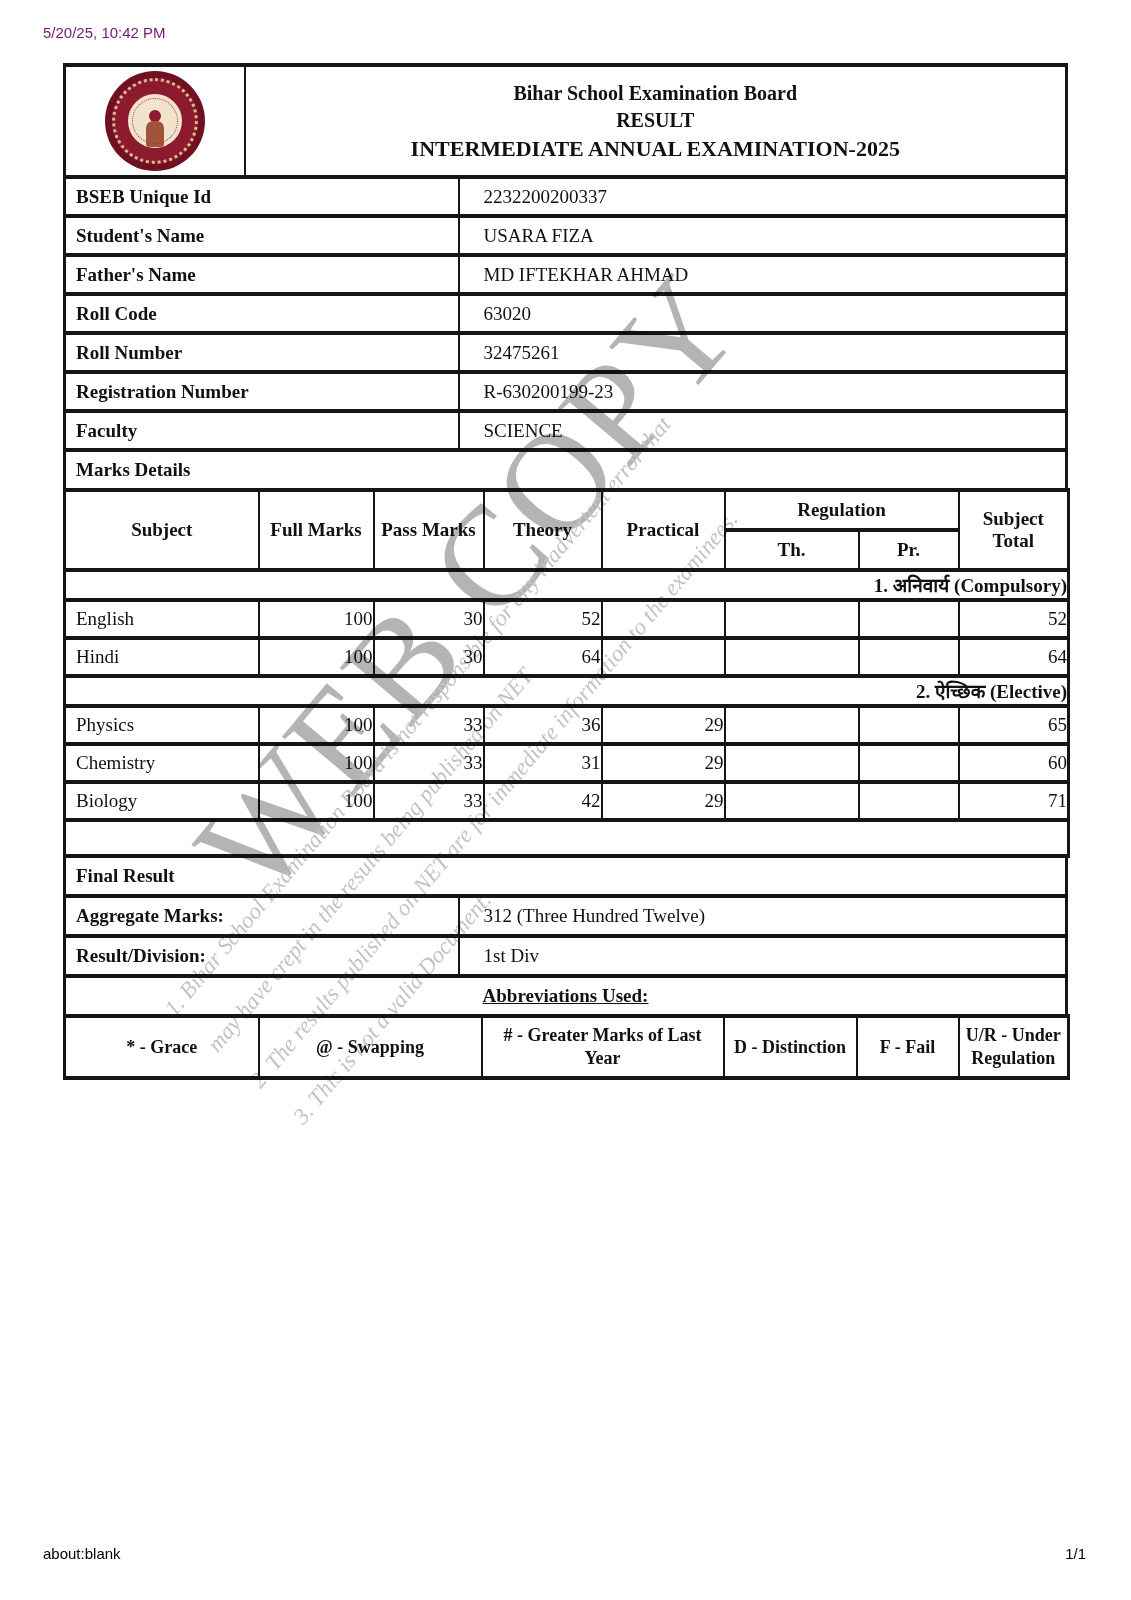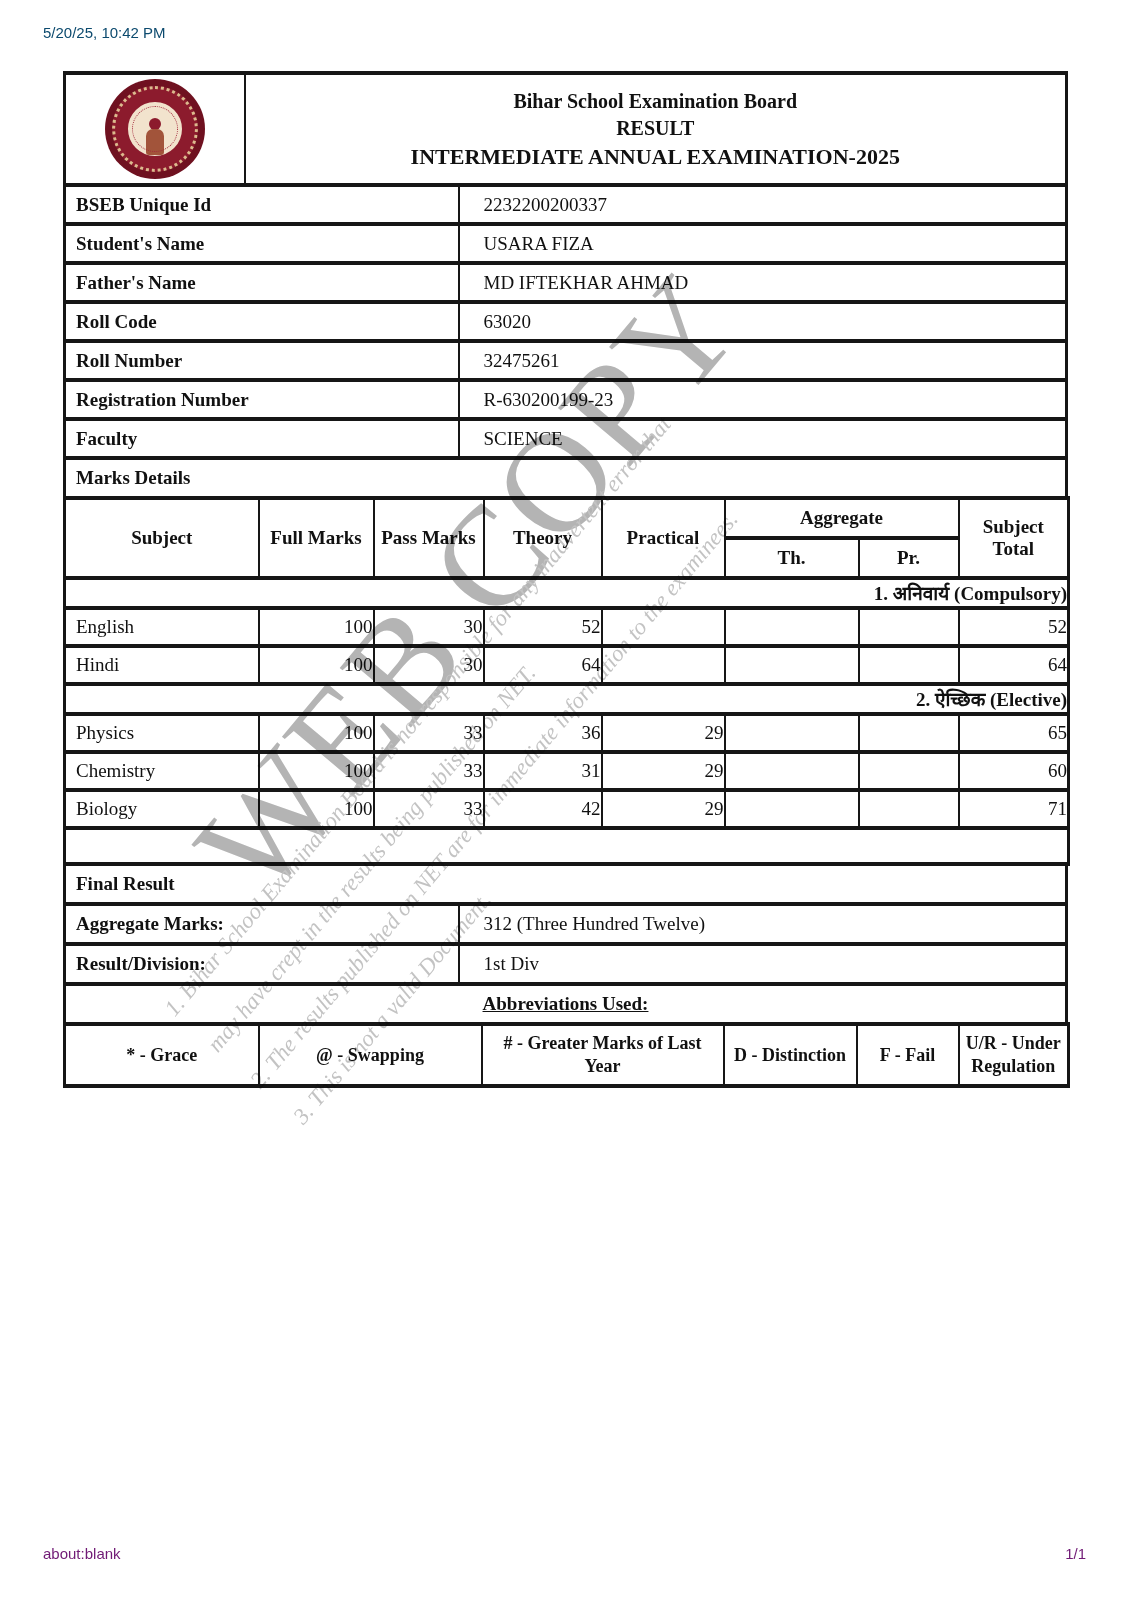--- a/index.html
+++ b/index.html
@@ -8,31 +8,30 @@
     width: 1131px; height: 1600px;
     position: relative;
     font-family: "Liberation Serif", serif;
     color: #111;
     overflow: hidden;
   }
 
   .timestamp {
     position: absolute; left: 43px; top: 24px;
     font-family: "Liberation Sans", sans-serif;
-    font-size: 15px; color: #0c4a6e;
+    font-size: 15px; color: #701a75;
   }
 
   .doc { position: absolute; left: 63px; top: 63px; width: 1005px; }
 
   table {
     width: 100%;
     table-layout: fixed;
     border-collapse: collapse;
     border: 3px solid #161616;
-    margin-top: 8px;
   }
   table + table { margin-top: -4px; }
   td, th {
     border-left: 2px solid #161616;
     border-right: 2px solid #161616;
     border-top: 4px solid #161616;
     border-bottom: 4px solid #161616;
     font-size: 19px;
     vertical-align: middle;
     overflow: hidden;
@@ -88,21 +87,21 @@
   .wm-lines {
     position: absolute; left: 148px; top: 995px;
     transform: rotate(-50deg); transform-origin: 0 0;
     font-size: 23px; line-height: 56px; font-style: italic;
     color: #c3c3c3; white-space: nowrap;
   }
 
   .footer-left, .footer-right {
     position: absolute; top: 1545px;
     font-family: "Liberation Sans", sans-serif;
-    font-size: 15px; color: #701a75;
+    font-size: 15px; color: #000000;
   }
   .footer-left { left: 43px; }
   .footer-right { right: 45px; }
 </style>
 </head>
 <body>
 
 <div class="timestamp">5/20/25, 10:42 PM</div>
 
 <div class="doc">
@@ -188,21 +187,21 @@
         <col style="width:100px">
         <col style="width:110px">
     </colgroup>
     <tbody>
         <tr class="tier1">
       <th rowspan="2">Subject</th>
       <th rowspan="2">Full Marks</th>
       <th rowspan="2">Pass Marks</th>
       <th rowspan="2">Theory</th>
       <th rowspan="2">Practical</th>
-      <th colspan="2">Aggregate</th>
+      <th colspan="2">Regulation</th>
       <th rowspan="2">Subject Total</th>
     </tr>
     <tr class="tier2">
       <th>Th.</th>
       <th>Pr.</th>
     </tr>
 
     <tr class="section-row">
       <td colspan="8">1. अनिवार्य (Compulsory)</td>
     </tr>

